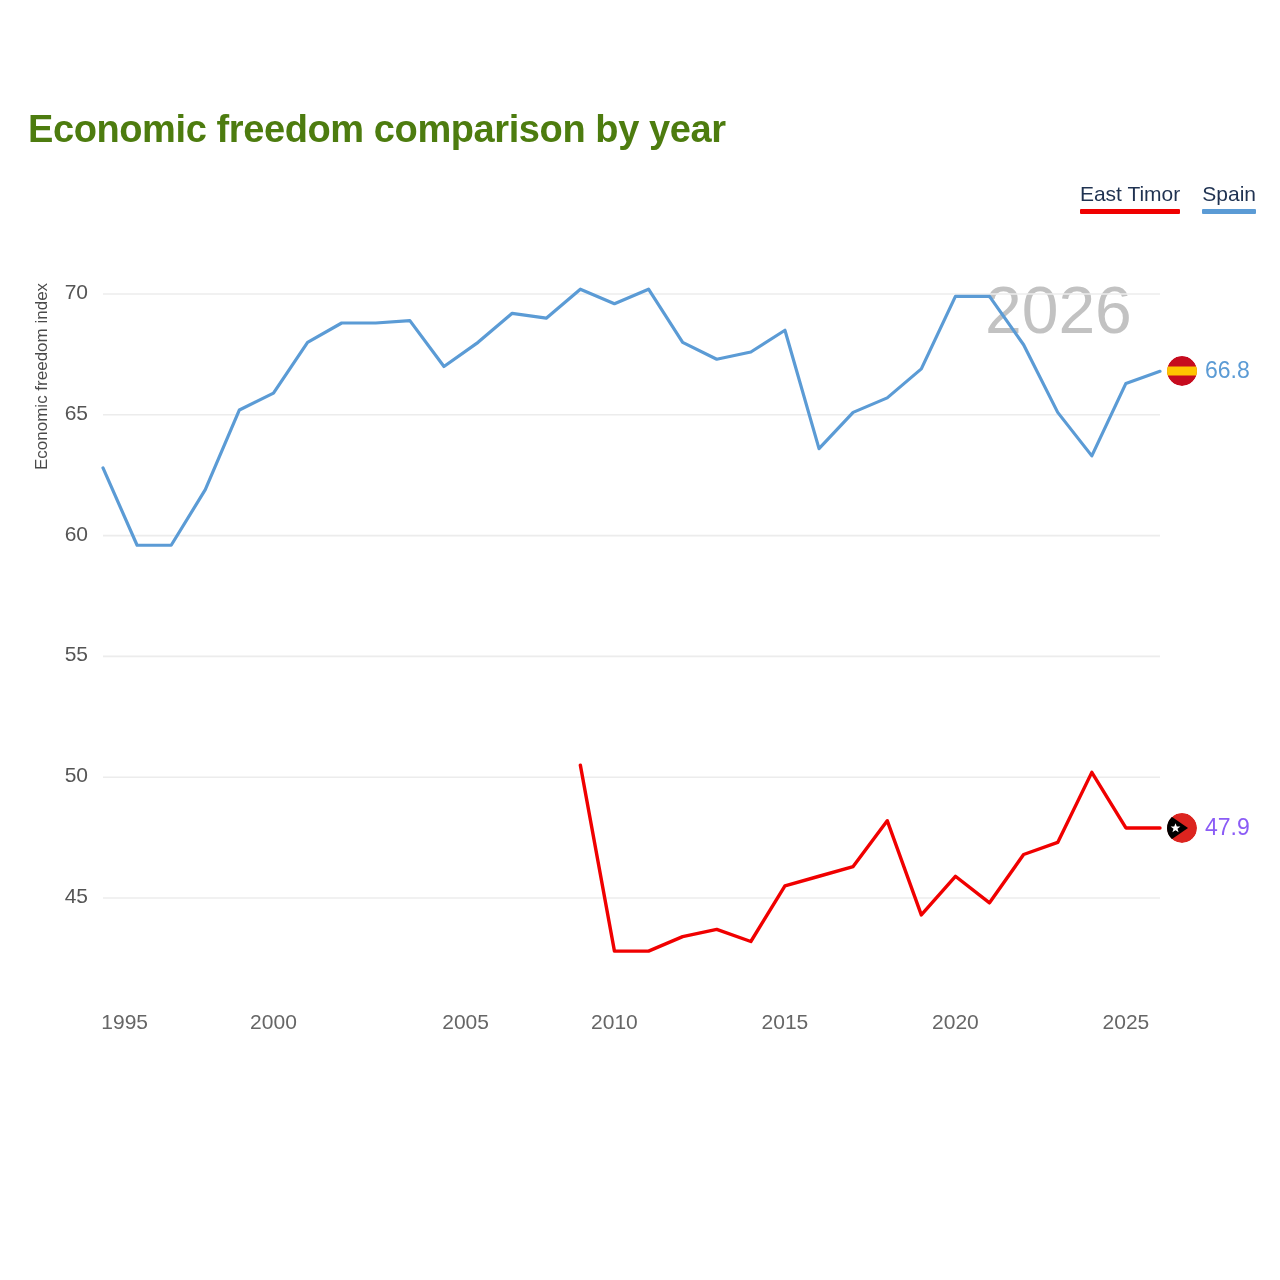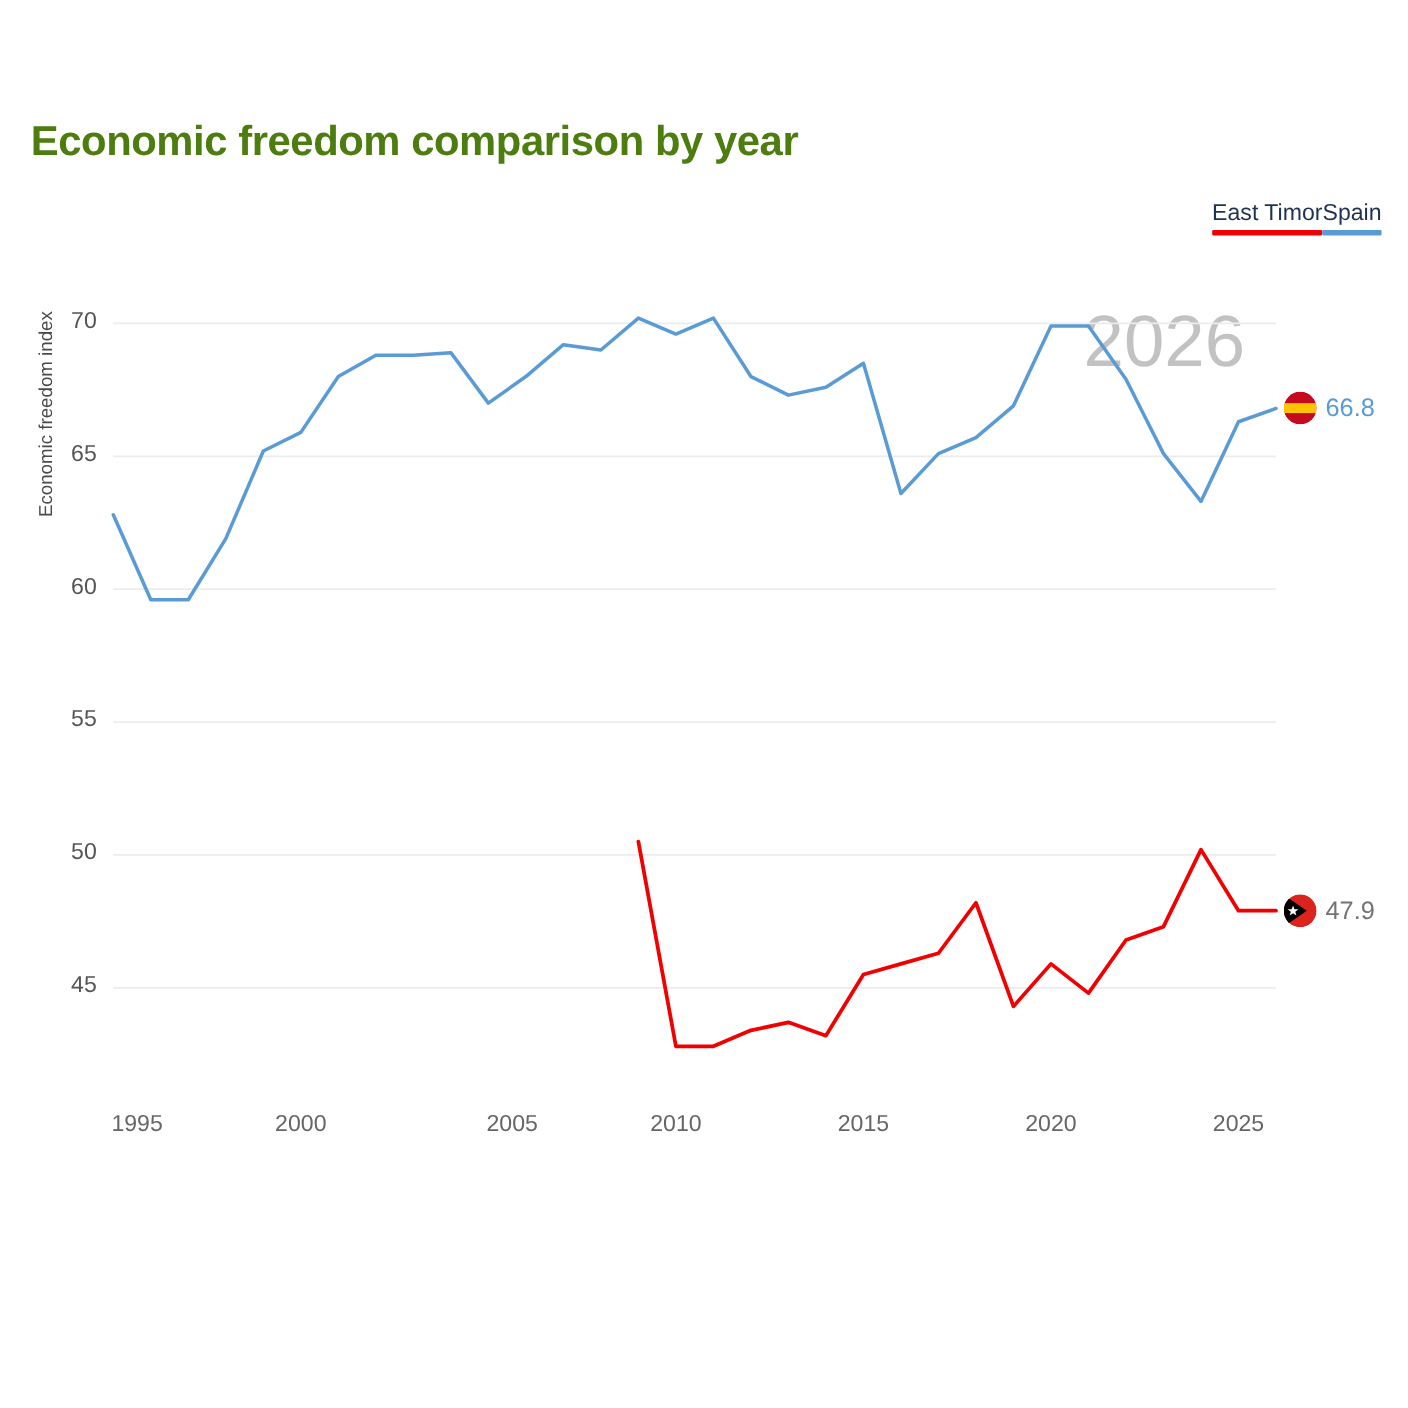--- a/index.html
+++ b/index.html
@@ -17,20 +17,21 @@
     font-size:38px;
     font-weight:bold;
     letter-spacing:-0.4px;
     color:#4d7c0f;
     white-space:nowrap;
   }
   #legend{
     position:absolute;
     right:24px; top:183px;
     display:flex;
+    gap:22px;
     align-items:flex-start;
   }
   .legend-item{
     font-size:21px;
     color:#1f3251;
     padding-bottom:7px;
     line-height:1.05;
     cursor:pointer;
   }
   .legend-item .lg-label{display:block;}
@@ -167,16 +168,16 @@
 <div class="endlabel" id="label-spain" style="color: rgb(91, 155, 213); left: 1205px; top: 357.312px;">66.8</div>
 
 <div class="flagdot" id="flag-timor" style="left: 1167px; top: 812.936px;">
   <svg width="30" height="30" viewBox="0 0 30 30">
     <circle cx="15" cy="15" r="15" fill="#dc241f"></circle>
     <path d="M0 15 L0 0.5 L21 15 L0 29.5 Z" fill="#000000"></path>
     <path d="M0 15 L0 3.5 L16 15 L0 26.5 Z" fill="#ffc726" opacity="0"></path>
     <polygon points="8.5,10.2 9.8,13.6 13.4,13.6 10.5,15.8 11.6,19.3 8.5,17.2 5.4,19.3 6.5,15.8 3.6,13.6 7.2,13.6" fill="#ffffff"></polygon>
   </svg>
 </div>
-<div class="endlabel" id="label-timor" style="color: #737373; left: 1205px; top: 813.936px;">47.9</div>
+<div class="endlabel" id="label-timor" style="color: #8b5cf6; left: 1205px; top: 813.936px;">47.9</div>
 
 <div id="footer">
 </div>
 
 </body></html>

